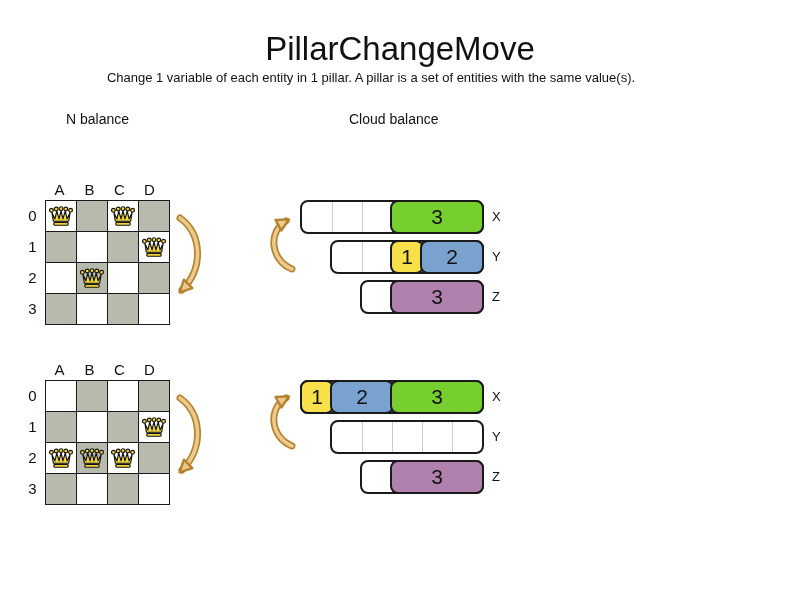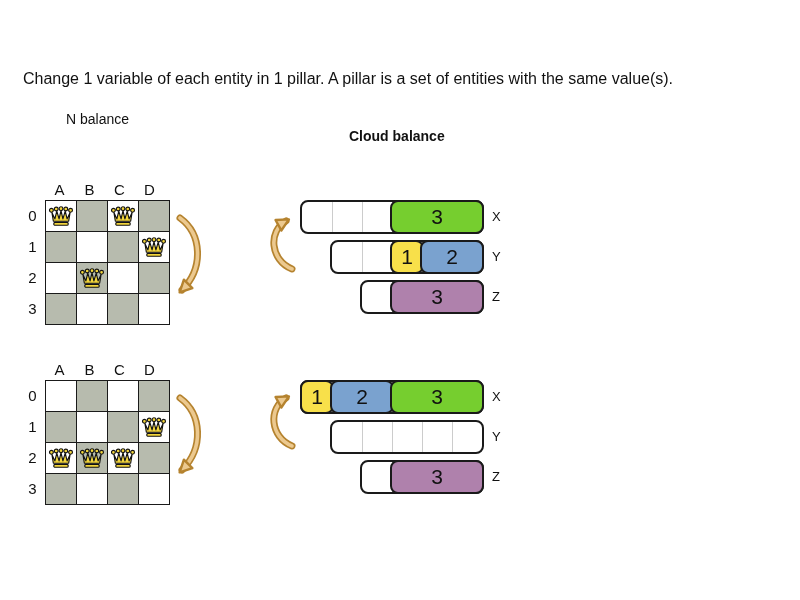--- a/index.html
+++ b/index.html
@@ -1,24 +1,24 @@
 <!DOCTYPE html>
 <html style="--board-gray: #b7bbae; --arrow-fill: #ecc98f; --arrow-edge: #b5832f;"><head>
 <meta charset="utf-8">
 <style>
   html,body { margin:0; padding:0; background:#fff; }
   .page {
     position:relative; width:800px; height:600px; background:#ffffff;
     font-family:"Liberation Sans", sans-serif; color:#111; overflow:hidden;
   }
   .title { position:absolute; left:0; top:30px; width:800px; text-align:center; font-size:33px; }
-  .subtitle { position:absolute; left:0; top:70px; width:696px; text-align:center; font-size:16px; }
+  .subtitle { position:absolute; left:0; top:70px; width:696px; text-align:center; font-size:13px;padding-left:23px; }
   .section-label { position:absolute; font-size:14px; }
   .nqueens-label { left:66px; top:111px; }
-  .cloud-label { left:349px; top:128px;font-weight:bold; }
+  .cloud-label { left:349px; top:111px; }
 
   
   .board-wrap { position:absolute; width:150px; height:142px; }
   .board-head { position:absolute; left:21px; top:0; display:flex; }
   .clabel { width:30px; height:17px; text-align:center; font-size:15px; letter-spacing:1px; }
   .board-rowlabels { position:absolute; left:0; top:19px; }
   .rlabel { width:17px; height:31px; line-height:31px; text-align:center; font-size:15px; }
   .board-grid {
     position:absolute; left:21px; top:19px;
     display:grid; grid-template-columns:repeat(4,30px); grid-auto-rows:30px;
@@ -53,20 +53,21 @@
 <svg width="0" height="0" style="position:absolute" aria-hidden="true">
   <defs>
     <marker id="arrowhead" viewBox="0 0 12 12" refX="8" refY="6" markerWidth="16" markerHeight="16" markerUnits="userSpaceOnUse" orient="auto">
       <path d="M1.5,1.5 L10.5,6 L1.5,10.5 Z" fill="#ecc98f" stroke="#b5832f" stroke-width="1.8" stroke-linejoin="round"></path>
     </marker>
   </defs>
 </svg>
 
 <div class="page">
 
+  <div class="title">PillarChangeMove</div>
   <div class="subtitle">Change 1 variable of each entity in 1 pillar. A pillar is a set of entities with the same value(s).</div>
 
   <div class="section-label nqueens-label">N balance</div>
   <div class="section-label cloud-label">Cloud balance</div>
 
   <div class="board-wrap" style="left:24px; top:181px;">
       <div class="board-head">
         <div class="clabel">A</div>
         <div class="clabel">B</div>
         <div class="clabel">C</div>

